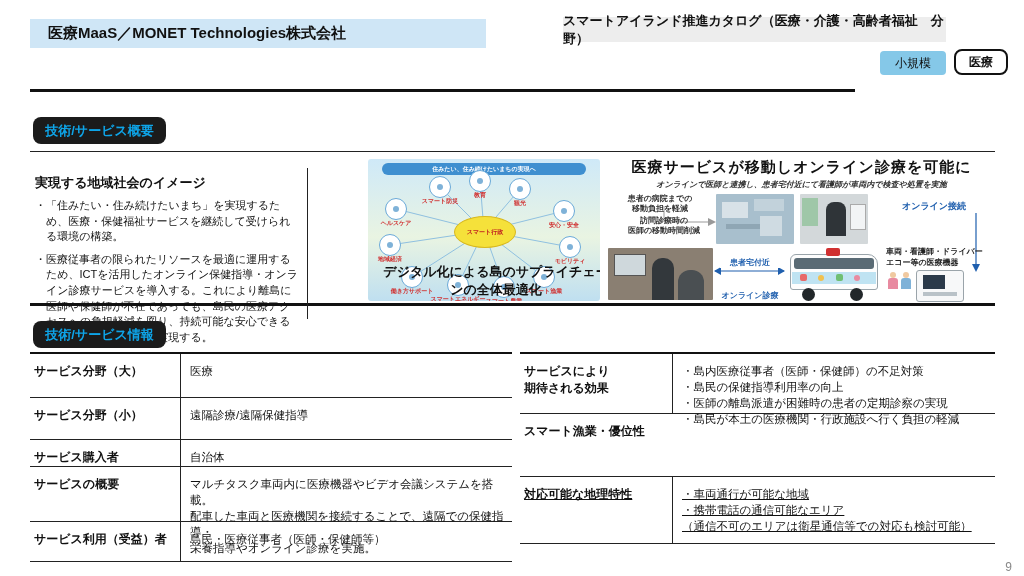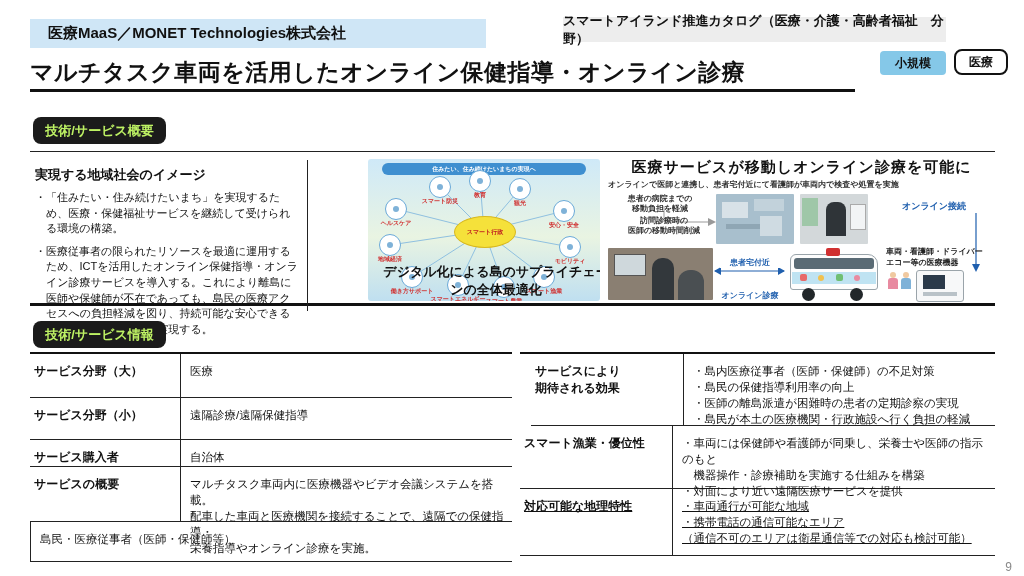--- a/index.html
+++ b/index.html
@@ -11,33 +11,33 @@
   
   .company-box{left:30px;top:19px;width:456px;height:29px;background:#cfe6f6;
                display:flex;align-items:center;padding-left:18px;box-sizing:border-box;
                font-size:15px;font-weight:bold;}
   .catalog-box{left:563px;top:17px;width:383px;height:25px;background:#ededed;
                display:flex;align-items:center;justify-content:center;
                font-size:13px;font-weight:bold;}
   .page-title{left:30px;top:57px;width:840px;font-size:23px;font-weight:bold;letter-spacing:.5px;}
   .title-underline{left:30px;top:89px;width:825px;height:3px;background:#111;}
   .badge-scale{left:880px;top:51px;width:66px;height:24px;background:#85c8e8;border-radius:4px;
-               display:flex;align-items:center;justify-content:center;font-size:12px;font-weight:bold;}
+               display:flex;align-items:center;justify-content:center;font-size:12px;font-weight:normal;}
   .badge-cat{left:954px;top:49px;width:54px;height:26px;background:#fff;border:2.5px solid #111;
              border-radius:8px;display:flex;align-items:center;justify-content:center;
              font-size:12px;font-weight:bold;box-sizing:border-box;}
 
   
-  .section-pill{width:133px;height:27px;background:#1b1b1b;border-radius:8px;color:#bef264;
+  .section-pill{width:133px;height:27px;background:#1b1b1b;border-radius:8px;color:#0ea5e9;
                 display:flex;align-items:center;justify-content:center;font-size:13px;font-weight:bold;}
 
   
   .overview-box{left:30px;top:151px;width:965px;height:155px;border-top:1.5px solid #222;
                 border-bottom:3px solid #111;box-sizing:border-box;}
-  .overview-left{position:absolute;left:0;top:8px;width:278px;height:100%;
+  .overview-left{position:absolute;left:0;top:16px;width:278px;height:100%;
                  border-right:1.5px solid #222;box-sizing:border-box;padding:6px 8px 0 5px;}
   .overview-heading{font-size:13px;font-weight:bold;margin-bottom:6px;}
   .overview-bullet{font-size:11px;line-height:1.42;padding-left:11px;text-indent:-11px;margin-bottom:7px;}
 
   
   .illus{left:338px;top:7px;width:232px;height:142px;border-radius:3px;
          background:linear-gradient(#cfe9f8 0%,#e9f4e2 55%,#bfdff0 100%);overflow:hidden;}
   .illus svg{position:absolute;left:0;top:0;}
   .illus-banner{position:absolute;left:14px;top:4px;width:204px;height:12px;background:#3f8fd0;
                 border-radius:6px;color:#fff;font-size:6px;font-weight:bold;display:flex;
@@ -49,22 +49,22 @@
               border:1px solid #6aa9d8;box-sizing:border-box;}
   .illus-node i{position:absolute;left:7px;top:7px;width:6px;height:6px;border-radius:50%;background:#7fb2d8;}
   .illus-node-label{position:absolute;width:64px;text-align:center;font-size:6px;font-weight:bold;color:#d03030;}
   .illus-caption{position:absolute;left:12px;bottom:2px;width:100%;text-align:center;
                  font-size:13px;font-weight:bold;color:#111;}
 
   
   .diagram{left:578px;top:6px;width:387px;height:146px;}
   .diag-title{position:absolute;left:0;top:0;width:100%;text-align:center;font-size:15px;
               font-weight:bold;letter-spacing:1px;}
-  .diag-subtitle{position:absolute;left:0;top:21px;width:100%;text-align:left;font-size:8px;
-                 font-weight:bold;color:#333;}
+  .diag-subtitle{position:absolute;left:0;top:21px;width:100%;text-align:center;font-size:8px;
+                 font-weight:bold;color:#333;font-style:italic;}
   .diag-small{font-size:8px;font-weight:bold;color:#333;text-align:center;line-height:1.3;}
   .diag-blue{color:#1f5fae;font-size:8px;font-weight:bold;text-align:center;background:#fff;}
   .photo{position:absolute;border-radius:1px;overflow:hidden;}
   .ph-hospital{left:108px;top:36px;width:78px;height:50px;background:#a8bfcd;}
   .ph-hospital .b1{position:absolute;left:6px;top:8px;width:26px;height:16px;background:#d8e2e8;}
   .ph-hospital .b2{position:absolute;left:38px;top:5px;width:30px;height:12px;background:#c2d2db;}
   .ph-hospital .b3{position:absolute;left:10px;top:30px;width:56px;height:5px;background:#8fa6b4;}
   .ph-hospital .b4{position:absolute;left:44px;top:22px;width:22px;height:20px;background:#cfdbe2;}
   .ph-interior{left:192px;top:36px;width:68px;height:50px;background:#d3d8da;}
   .ph-interior .fig{position:absolute;left:26px;top:8px;width:20px;height:34px;background:#2f3438;border-radius:8px 8px 0 0;}
@@ -110,21 +110,20 @@
 <body>
 
 <div class="page">
 
   <div class="abs company-box">
     <span>医療MaaS／MONET Technologies株式会社</span>
   </div>
   <div class="abs catalog-box">
     <span>スマートアイランド推進カタログ（医療・介護・高齢者福祉　分野）</span>
   </div>
-  <div class="abs page-title">マルチタスク車両を活用したオンライン保健指導・オンライン診療</div>
   <div class="abs title-underline"></div>
   <div class="abs badge-scale">小規模</div>
   <div class="abs badge-cat">医療</div>
 
   <div class="abs section-pill" style="left:33px;top:117px;">技術/サービス概要</div>
 
   <div class="abs overview-box">
     <div class="overview-left">
       <div class="overview-heading">実現する地域社会のイメージ</div>
       <div class="overview-bullet">・「住みたい・住み続けたいまち」を実現するため、医療・保健福祉サービスを継続して受けられる環境の構築。</div>
@@ -282,38 +281,36 @@
       <div class="cell-label">サービス購入者</div>
       <div class="cell-value pre">自治体</div>
     </div>
     <div class="info-row" style="height:55px;">
       <div class="cell-label">サービスの概要</div>
       <div class="cell-value pre">マルチタスク車両内に医療機器やビデオ会議システムを搭載。
 配車した車両と医療機関を接続することで、遠隔での保健指導・
 栄養指導やオンライン診療を実施。</div>
     </div>
     <div class="info-row" style="height:40px;">
+      <div class="cell-label">サービス利用（受益）者</div>
       <div class="cell-value pre">島民・医療従事者（医師・保健師等）</div>
     </div>
   </div>
 
   <div class="abs info-table rt" style="left:520px;top:352px;width:475px;">
-    <div class="info-row" style="height:72px;margin-left:11px;">
+    <div class="info-row" style="height:60px;">
       <div class="cell-label pre">サービスにより
 期待される効果</div>
       <div class="cell-value pre">・島内医療従事者（医師・保健師）の不足対策
 ・島民の保健指導利用率の向上
 ・医師の離島派遣が困難時の患者の定期診察の実現
 ・島民が本土の医療機関・行政施設へ行く負担の軽減</div>
     </div>
     <div class="info-row" style="height:63px;">
       <div class="cell-label pre">スマート漁業・優位性</div>
-      <div class="cell-value pre">・車両には保健師や看護師が同乗し、栄養士や医師の指示のもと
-　機器操作・診療補助を実施する仕組みを構築
-・対面により近い遠隔医療サービスを提供</div>
     </div>
     <div class="info-row" style="height:67px;text-decoration:underline;">
       <div class="cell-label pre">対応可能な地理特性</div>
       <div class="cell-value pre">・車両通行が可能な地域
 ・携帯電話の通信可能なエリア
 （通信不可のエリアは衛星通信等での対応も検討可能）</div>
     </div>
   </div>
 
   <div class="abs page-num">9</div>

